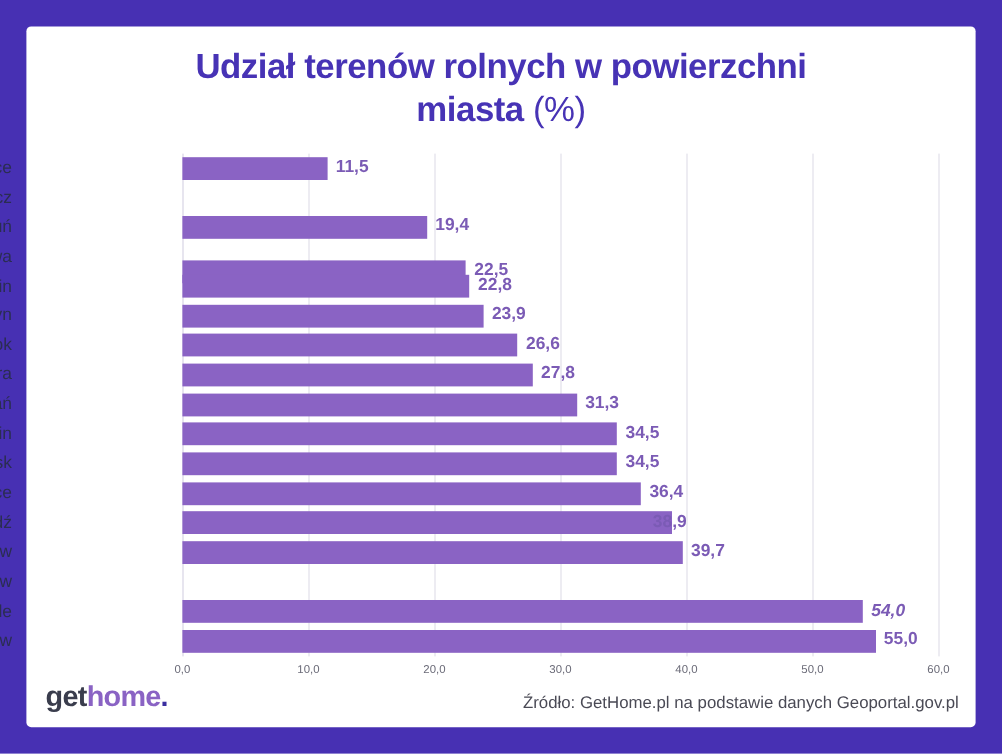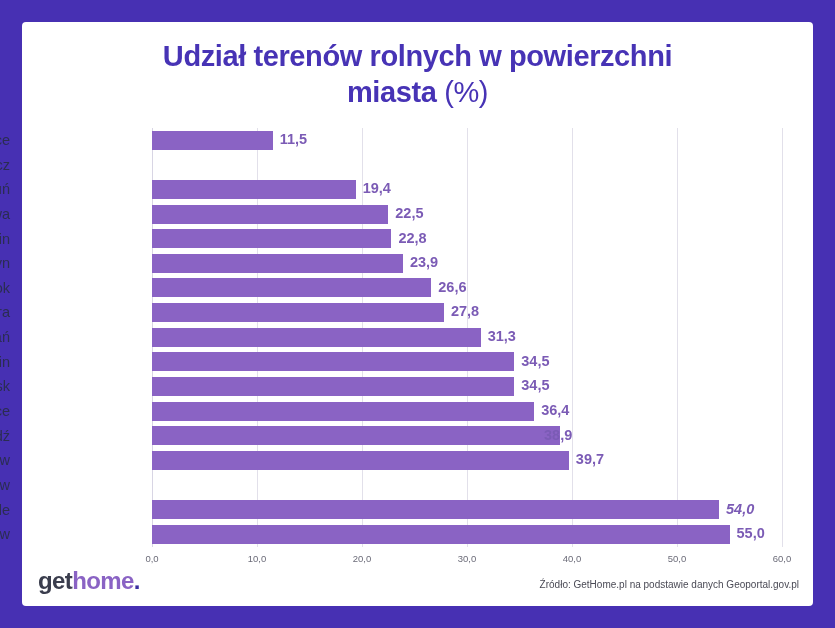--- a/index.html
+++ b/index.html
@@ -150,21 +150,21 @@
     line-height: 28px;
   }
   .logo .get { color: #3a3d4d; }
   .logo .home { color: #8a63c4; }
   .logo .dot { color: #3b2fa0; }
   .source {
     position: absolute;
     right: 14px;
     top: 556px;
     color: #4a4a55;
-    font-size: 10px;
+    font-size: 14px;
     line-height: 14px;
     white-space: nowrap;
   }
 </style>
 </head>
 <body>
 
 <div class="frame">
   <div class="card">
 
@@ -241,21 +241,21 @@
           </div>
         <div class="rows" id="rows">
             <div class="row" style="top: 0px;">
               <div class="bar" style="width: 120.75px; background: rgb(138, 99, 196);"></div>
               <div class="value" style="left: 120.75px;">11,5</div>
             </div>
             <div class="row" style="top: 49.28px;">
               <div class="bar" style="width: 203.7px; background: rgb(138, 99, 196);"></div>
               <div class="value" style="left: 203.7px;">19,4</div>
             </div>
-            <div class="row" style="top: 74px;">
+            <div class="row" style="top: 86px;">
               <div class="bar" style="width: 236.25px; background: rgb(138, 99, 196);"></div>
               <div class="value" style="left: 236.25px;">22,5</div>
             </div>
             <div class="row" style="top: 98.56px;">
               <div class="bar" style="width: 239.4px; background: rgb(138, 99, 196);"></div>
               <div class="value" style="left: 239.4px;">22,8</div>
             </div>
             <div class="row" style="top: 123.2px;">
               <div class="bar" style="width: 250.95px; background: rgb(138, 99, 196);"></div>
               <div class="value" style="left: 250.95px;">23,9</div>

